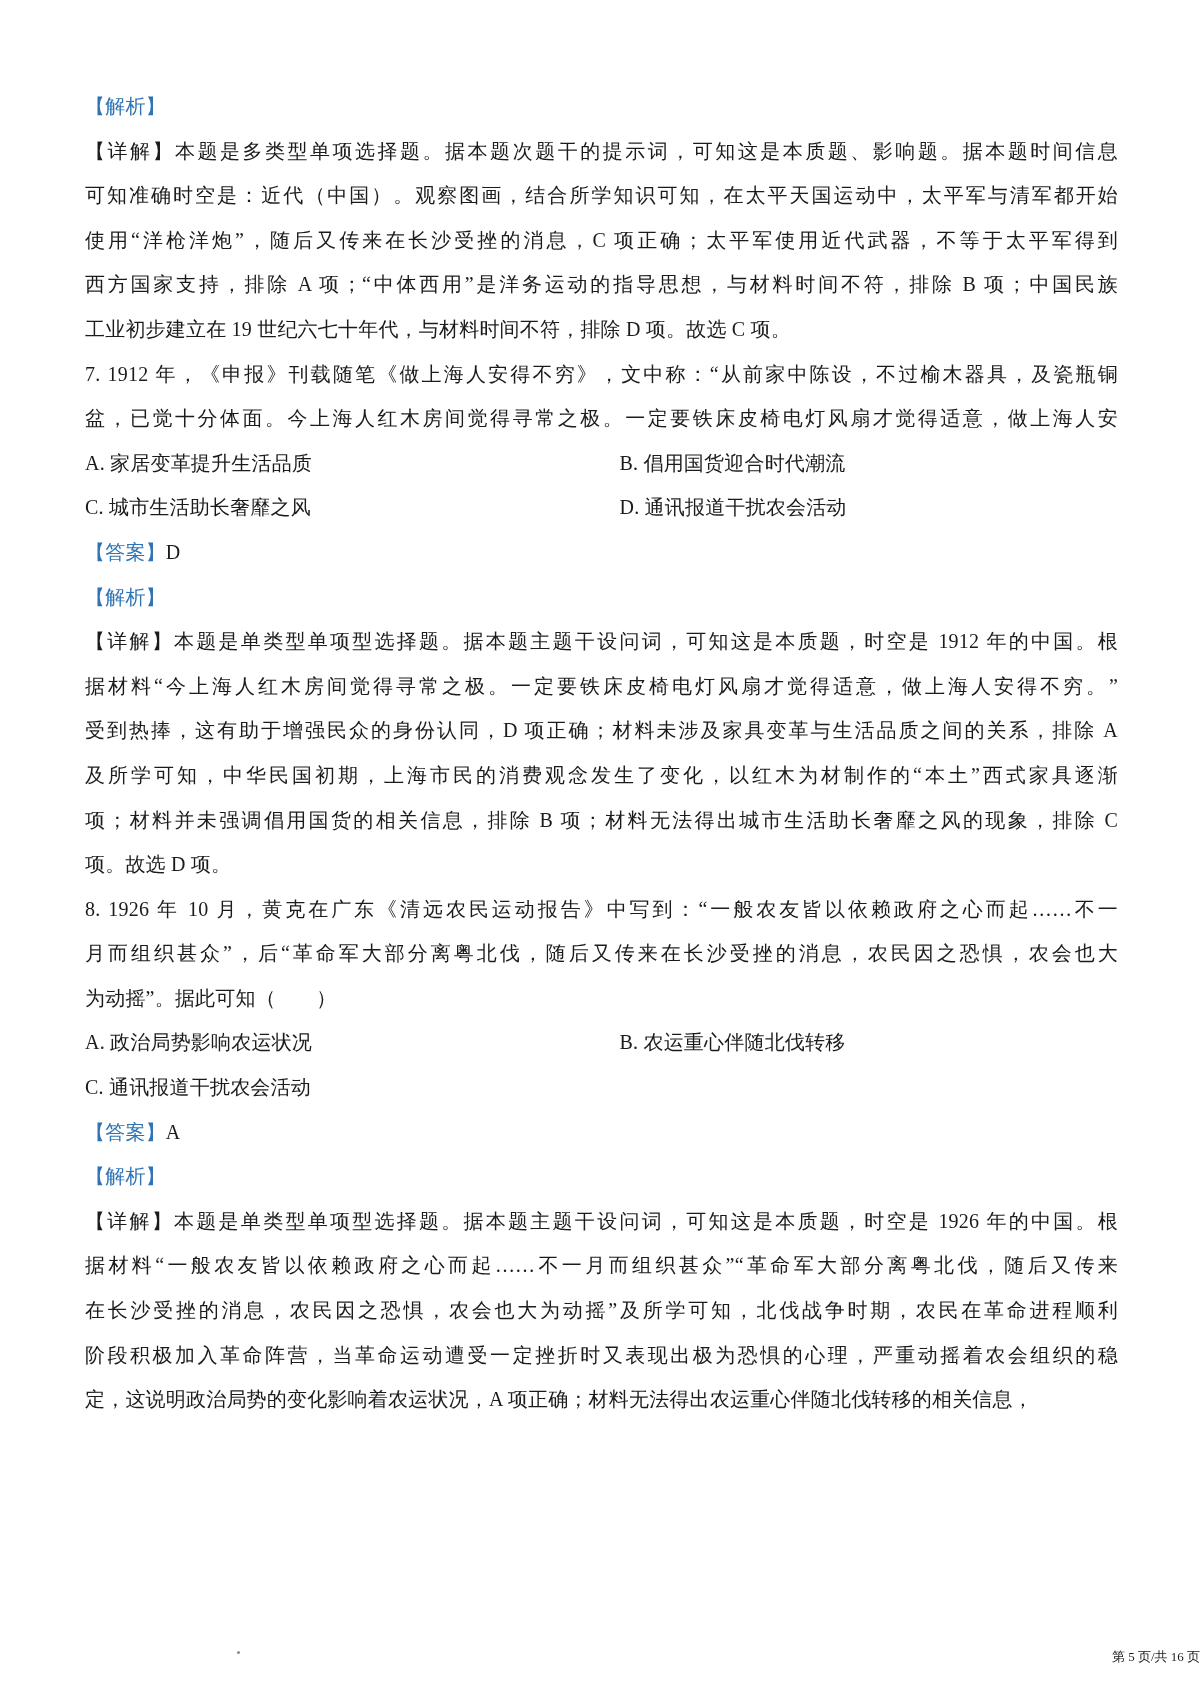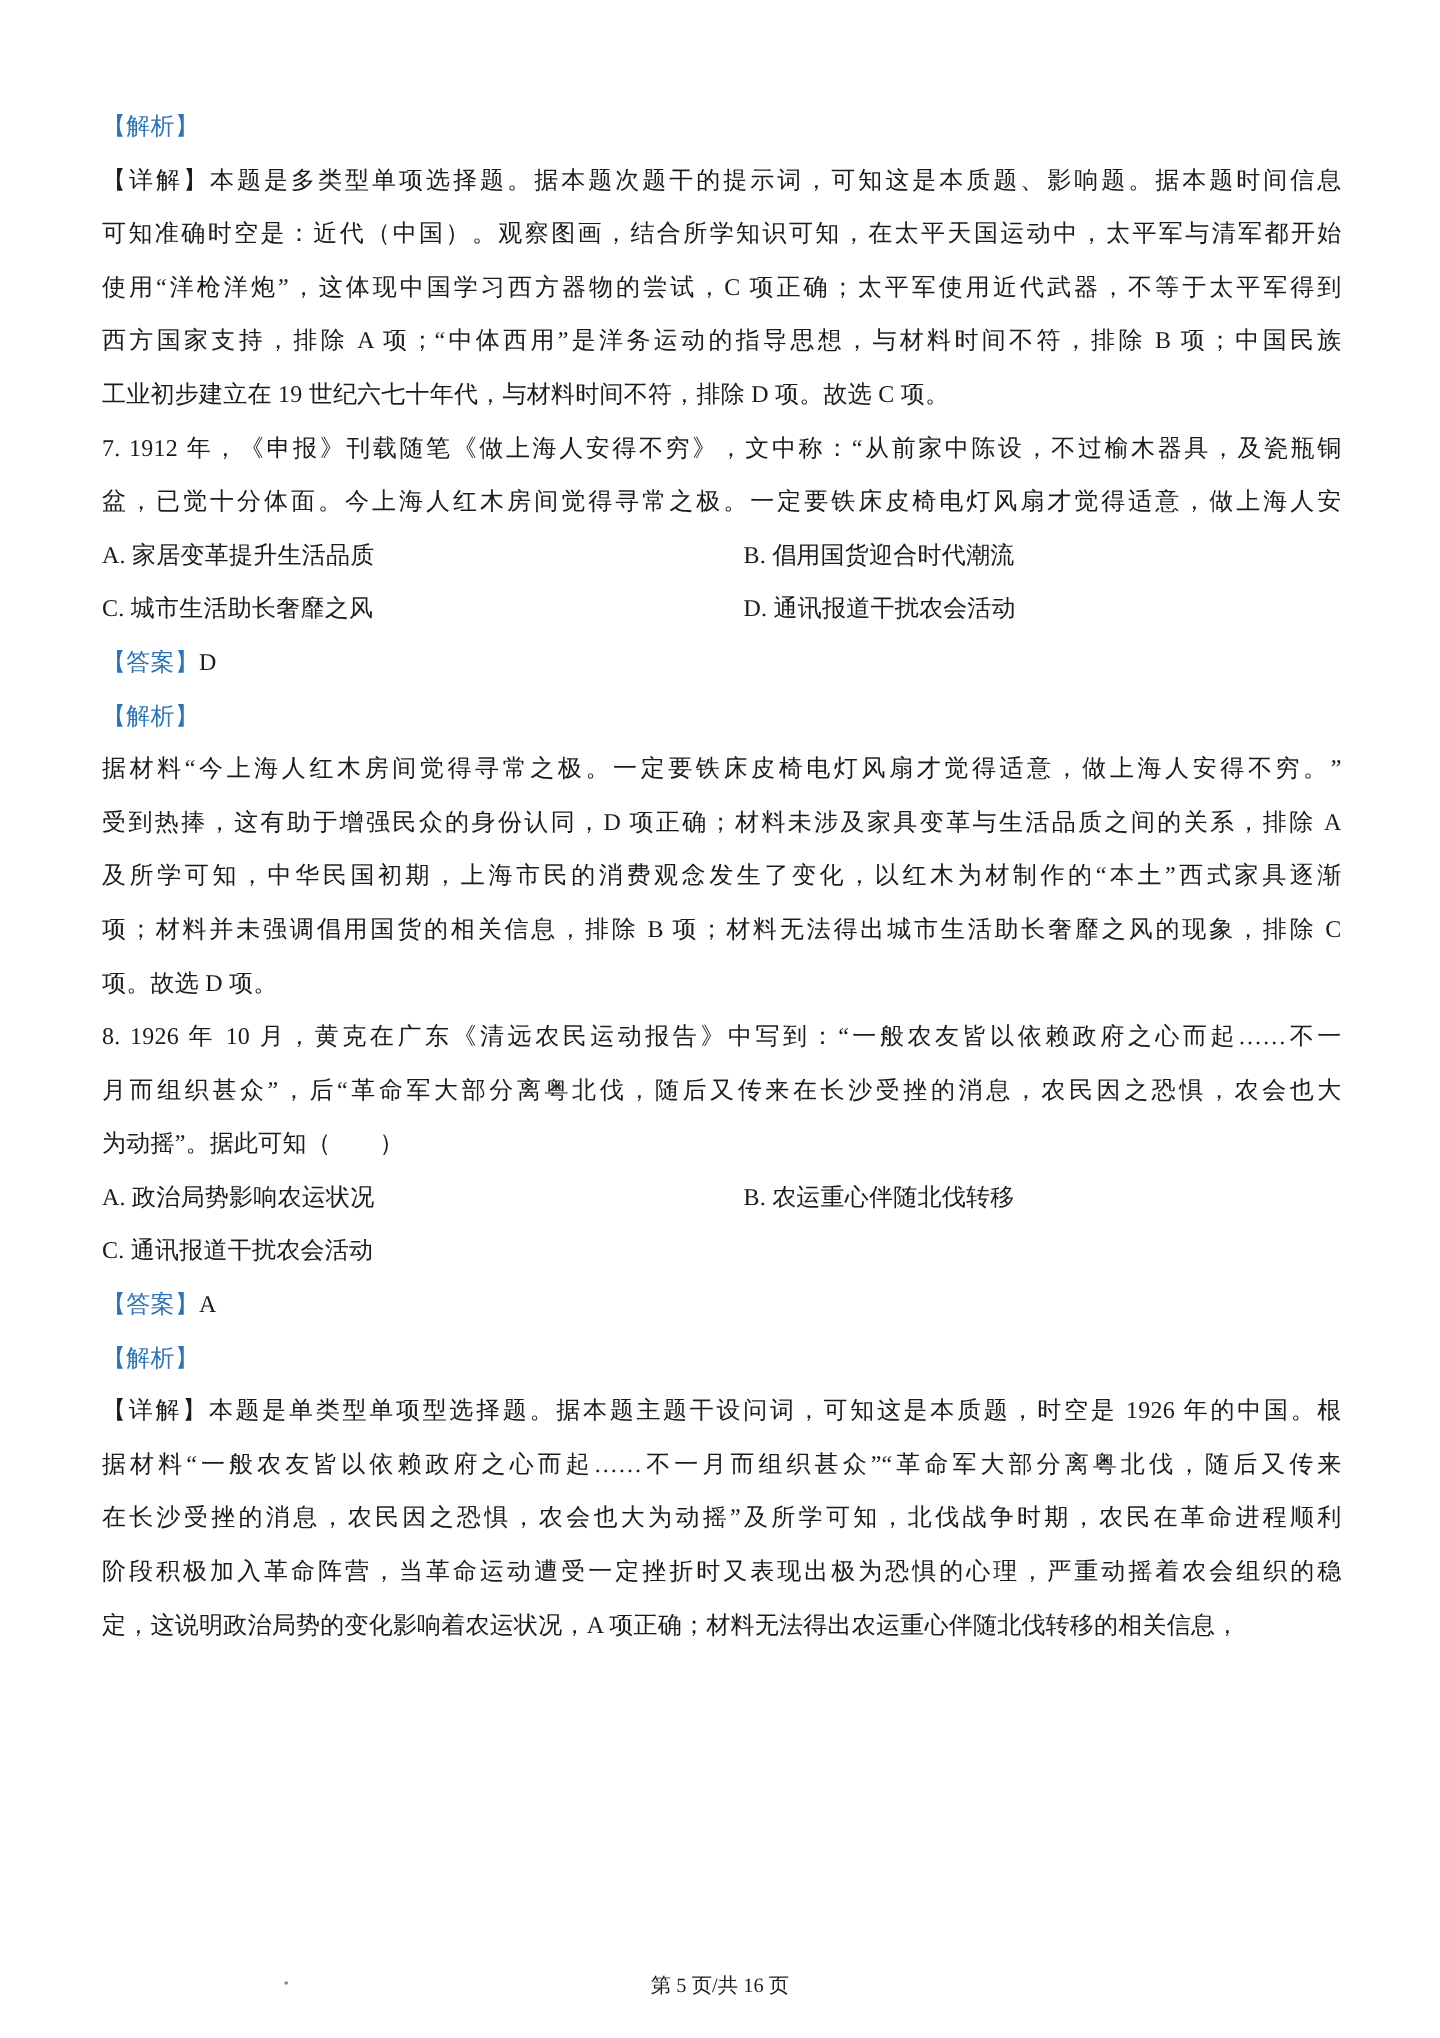--- a/index.html
+++ b/index.html
@@ -34,57 +34,58 @@
   .blue { color: #2E74B5; }
   .ans { color: #1b1b1b; }
   .opt-row { display: flex; }
   .opt-row .opt { width: 50.2%; overflow: hidden; }
   .opt-row .opt + .opt { width: 49.8%; margin-left: 32px; }
   .footer {
     position: absolute;
     left: 0;
     right: 0;
     bottom: 32px;
-    text-align: center;
-    font-size: 17px;
+    text-align: right;
+    font-size: 13px;
     color: #1b1b1b;
   }
   .speck {
     position: absolute;
     left: 237px;
     top: 1651px;
     width: 3px;
     height: 3px;
     border-radius: 50%;
     background: #8a8a8a;
   }
 </style>
 </head>
 <body>
 
 <div class="page">
   <main class="content" id="doc-content">
       <div class="line"><span class="blue">【解析】</span></div>
       <div class="line fill">【详解】本题是多类型单项选择题。据本题次题干的提示词，可知这是本质题、影响题。据本题时间信息</div>
       <div class="line fill">可知准确时空是：近代（中国）。观察图画，结合所学知识可知，在太平天国运动中，太平军与清军都开始</div>
-      <div class="line fill">使用“洋枪洋炮”，这体现中国学习西方器物的尝试，C 项正确；太平军使用近代武器，不等于太平军得到</div>
+      <div class="line fill">使用“洋枪洋炮”，随后又传来在长沙受挫的消息，C 项正确；太平军使用近代武器，不等于太平军得到</div>
       <div class="line fill">西方国家支持，排除 A 项；“中体西用”是洋务运动的指导思想，与材料时间不符，排除 B 项；中国民族</div>
       <div class="line">工业初步建立在 19 世纪六七十年代，与材料时间不符，排除 D 项。故选 C 项。</div>
       <div class="line fill">7. 1912 年，《申报》刊载随笔《做上海人安得不穷》，文中称：“从前家中陈设，不过榆木器具，及瓷瓶铜</div>
       <div class="line fill">盆，已觉十分体面。今上海人红木房间觉得寻常之极。一定要铁床皮椅电灯风扇才觉得适意，做上海人安</div>
       <div class="line opt-row">
         <div class="opt">A. 家居变革提升生活品质</div>
         <div class="opt">B. 倡用国货迎合时代潮流</div>
       </div>
       <div class="line opt-row">
         <div class="opt">C. 城市生活助长奢靡之风</div>
         <div class="opt">D. 通讯报道干扰农会活动</div>
       </div>
       <div class="line"><span class="blue">【答案】</span><span class="ans">D</span></div>
       <div class="line"><span class="blue">【解析】</span></div>
+      <div class="line fill">【详解】本题是单类型单项型选择题。据本题主题干设问词，可知这是本质题，时空是 1912 年的中国。根</div>
       <div class="line fill">据材料“今上海人红木房间觉得寻常之极。一定要铁床皮椅电灯风扇才觉得适意，做上海人安得不穷。”</div>
       <div class="line fill">受到热捧，这有助于增强民众的身份认同，D 项正确；材料未涉及家具变革与生活品质之间的关系，排除 A</div>
       <div class="line fill">及所学可知，中华民国初期，上海市民的消费观念发生了变化，以红木为材制作的“本土”西式家具逐渐</div>
       <div class="line fill">项；材料并未强调倡用国货的相关信息，排除 B 项；材料无法得出城市生活助长奢靡之风的现象，排除 C</div>
       <div class="line">项。故选 D 项。</div>
       <div class="line fill">8. 1926 年 10 月，黄克在广东《清远农民运动报告》中写到：“一般农友皆以依赖政府之心而起……不一</div>
       <div class="line fill">月而组织甚众”，后“革命军大部分离粤北伐，随后又传来在长沙受挫的消息，农民因之恐惧，农会也大</div>
       <div class="line">为动摇”。据此可知（　　）</div>
       <div class="line opt-row">
         <div class="opt">A. 政治局势影响农运状况</div>

